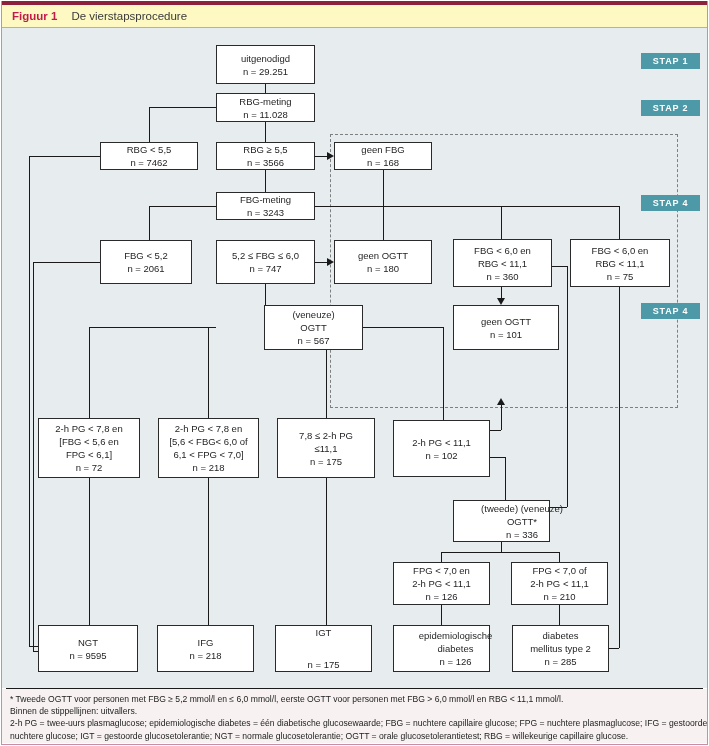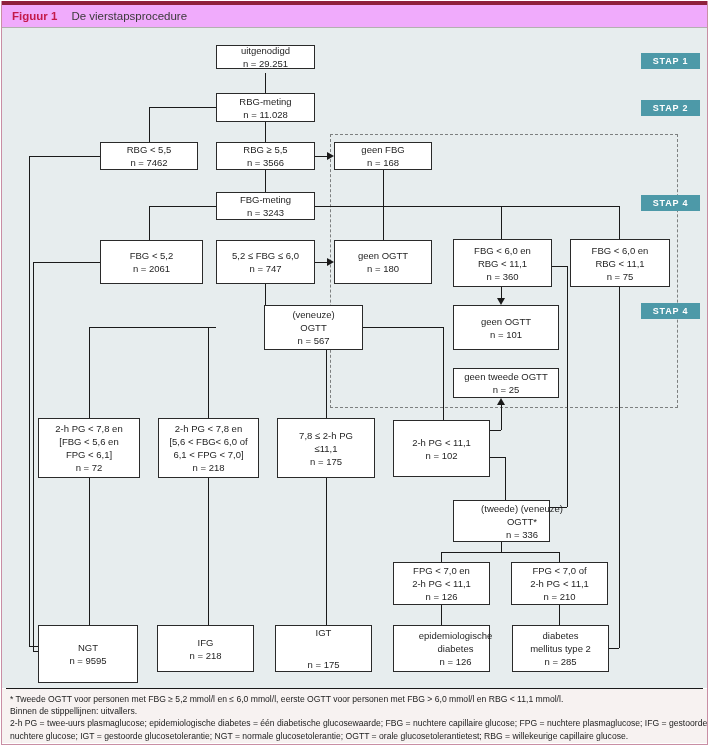--- a/index.html
+++ b/index.html
@@ -1,21 +1,21 @@
 <!DOCTYPE html>
 <html><head>
 <meta charset="utf-8">
 <style>
   html,body{margin:0;padding:0;background:#ffffff;}
   .page{position:relative;width:709px;height:746px;background:#ffffff;overflow:hidden;
         font-family:"Liberation Sans","DejaVu Sans",sans-serif;}
   .topbar{position:absolute;left:1px;top:1px;width:707px;height:4px;background:#8f203c;}
   .pinkframe{position:absolute;left:1px;top:1px;width:705px;height:743px;
              border:1.5px solid #c98ea4;border-top:none;pointer-events:none;z-index:40;}
-  .header-strip{position:absolute;left:2px;top:5px;width:705px;height:22px;background:#f0abfc;
+  .header-strip{position:absolute;left:2px;top:5px;width:705px;height:22px;background:#fef9c3;
                 display:flex;align-items:center;padding-left:10px;box-sizing:border-box;gap:14px;}
   .fig-label{color:#c41a4b;font-weight:bold;font-size:11.5px;}
   .fig-title{color:#3a3a3a;font-size:11.5px;}
   .header-rule{position:absolute;left:2px;top:27px;width:705px;height:1px;background:#b3b0b0;}
   .chart-bg{position:absolute;left:2px;top:28px;width:705px;height:660px;background:#e7edee;}
   .footer-rule{position:absolute;left:6px;top:688px;width:697px;height:1px;background:#1a1a1a;z-index:5;}
   .footer-strip{position:absolute;left:2px;top:689px;width:705px;height:54px;background:#f7f2f1;
                 box-sizing:border-box;padding:4px 0 0 8px;}
   .footnote{font-size:8.6px;line-height:12.2px;color:#222;white-space:nowrap;}
   .canvas{position:absolute;left:0;top:0;width:709px;height:746px;z-index:2;}
@@ -86,21 +86,21 @@
       <div class="conn" style="left: 29px; top: 646px; width: 9px; height: 1px;"></div>
       <div class="conn" style="left: 33px; top: 262px; width: 67px; height: 1px;"></div>
       <div class="conn" style="left: 33px; top: 262px; width: 1px; height: 389px;"></div>
       <div class="conn" style="left: 33px; top: 651px; width: 5px; height: 1px;"></div>
       <div class="conn" style="left: 619px; top: 287px; width: 1px; height: 361px;"></div>
       <div class="conn" style="left: 609px; top: 648px; width: 10px; height: 1px;"></div>
       <div class="ah ah-right" style="left: 327px; top: 152px;"></div>
       <div class="ah ah-right" style="left: 327px; top: 258px;"></div>
       <div class="ah ah-down" style="left: 497px; top: 298px;"></div>
       <div class="ah ah-up" style="left: 497px; top: 398px;"></div>
-      <div class="fbox" style="left: 216px; top: 45px; width: 99px; height: 24px;">
+      <div class="fbox" style="left: 216px; top: 45px; width: 99px; height: 39px;">
         <div class="fline">uitgenodigd</div>
         <div class="fline">n = 29.251</div>
       </div>
       <div class="fbox" style="left: 216px; top: 93px; width: 99px; height: 29px;">
         <div class="fline">RBG-meting</div>
         <div class="fline">n = 11.028</div>
       </div>
       <div class="fbox" style="left: 100px; top: 142px; width: 98px; height: 28px;">
         <div class="fline">RBG &lt; 5,5</div>
         <div class="fline">n = 7462</div>
@@ -110,21 +110,21 @@
         <div class="fline">n = 3566</div>
       </div>
       <div class="fbox" style="left: 334px; top: 142px; width: 98px; height: 28px;">
         <div class="fline">geen FBG</div>
         <div class="fline">n = 168</div>
       </div>
       <div class="fbox" style="left: 216px; top: 192px; width: 99px; height: 28px;">
         <div class="fline">FBG-meting</div>
         <div class="fline">n = 3243</div>
       </div>
-      <div class="fbox" style="left: 100px; top: 240px; width: 103px; height: 44px;">
+      <div class="fbox" style="left: 100px; top: 240px; width: 92px; height: 44px;">
         <div class="fline">FBG &lt; 5,2</div>
         <div class="fline">n = 2061</div>
       </div>
       <div class="fbox" style="left: 216px; top: 240px; width: 99px; height: 44px;">
         <div class="fline">5,2 ≤ FBG ≤ 6,0</div>
         <div class="fline">n = 747</div>
       </div>
       <div class="fbox" style="left: 334px; top: 240px; width: 98px; height: 44px;">
         <div class="fline">geen OGTT</div>
         <div class="fline">n = 180</div>
@@ -140,24 +140,20 @@
         <div class="fline">n = 75</div>
       </div>
       <div class="fbox" style="left: 216px; top: 305px; width: 99px; height: 45px; margin-left: 48px;">
         <div class="fline">(veneuze)</div>
         <div class="fline">OGTT</div>
         <div class="fline">n = 567</div>
       </div>
       <div class="fbox" style="left: 453px; top: 305px; width: 106px; height: 45px;">
         <div class="fline">geen OGTT</div>
         <div class="fline">n = 101</div>
-      </div>
-      <div class="fbox" style="left: 453px; top: 368px; width: 106px; height: 30px;">
-        <div class="fline">geen tweede OGTT</div>
-        <div class="fline">n = 25</div>
       </div>
       <div class="fbox" style="left: 38px; top: 418px; width: 102px; height: 60px;">
         <div class="fline">2-h PG &lt; 7,8 en</div>
         <div class="fline">[FBG &lt; 5,6 en</div>
         <div class="fline">FPG &lt; 6,1]</div>
         <div class="fline">n = 72</div>
       </div>
       <div class="fbox" style="left: 158px; top: 418px; width: 101px; height: 60px;">
         <div class="fline">2-h PG &lt; 7,8 en</div>
         <div class="fline">[5,6 &lt; FBG&lt; 6,0 of</div>
@@ -181,21 +177,21 @@
       <div class="fbox" style="left: 393px; top: 562px; width: 97px; height: 43px;">
         <div class="fline">FPG &lt; 7,0 en</div>
         <div class="fline">2-h PG &lt; 11,1</div>
         <div class="fline">n = 126</div>
       </div>
       <div class="fbox" style="left: 511px; top: 562px; width: 97px; height: 43px;">
         <div class="fline">FPG &lt; 7,0 of</div>
         <div class="fline">2-h PG &lt; 11,1</div>
         <div class="fline">n = 210</div>
       </div>
-      <div class="fbox" style="left: 38px; top: 625px; width: 100px; height: 58px;">
+      <div class="fbox" style="left: 38px; top: 625px; width: 100px; height: 47px;">
         <div class="fline">NGT</div>
         <div class="fline">n = 9595</div>
       </div>
       <div class="fbox" style="left: 157px; top: 625px; width: 97px; height: 47px;">
         <div class="fline">IFG</div>
         <div class="fline">n = 218</div>
       </div>
       <div class="fbox" style="left: 275px; top: 625px; width: 97px; height: 47px; justify-content: space-between;">
         <div class="fline">IGT</div>
         <div class="fline">n = 175</div>

